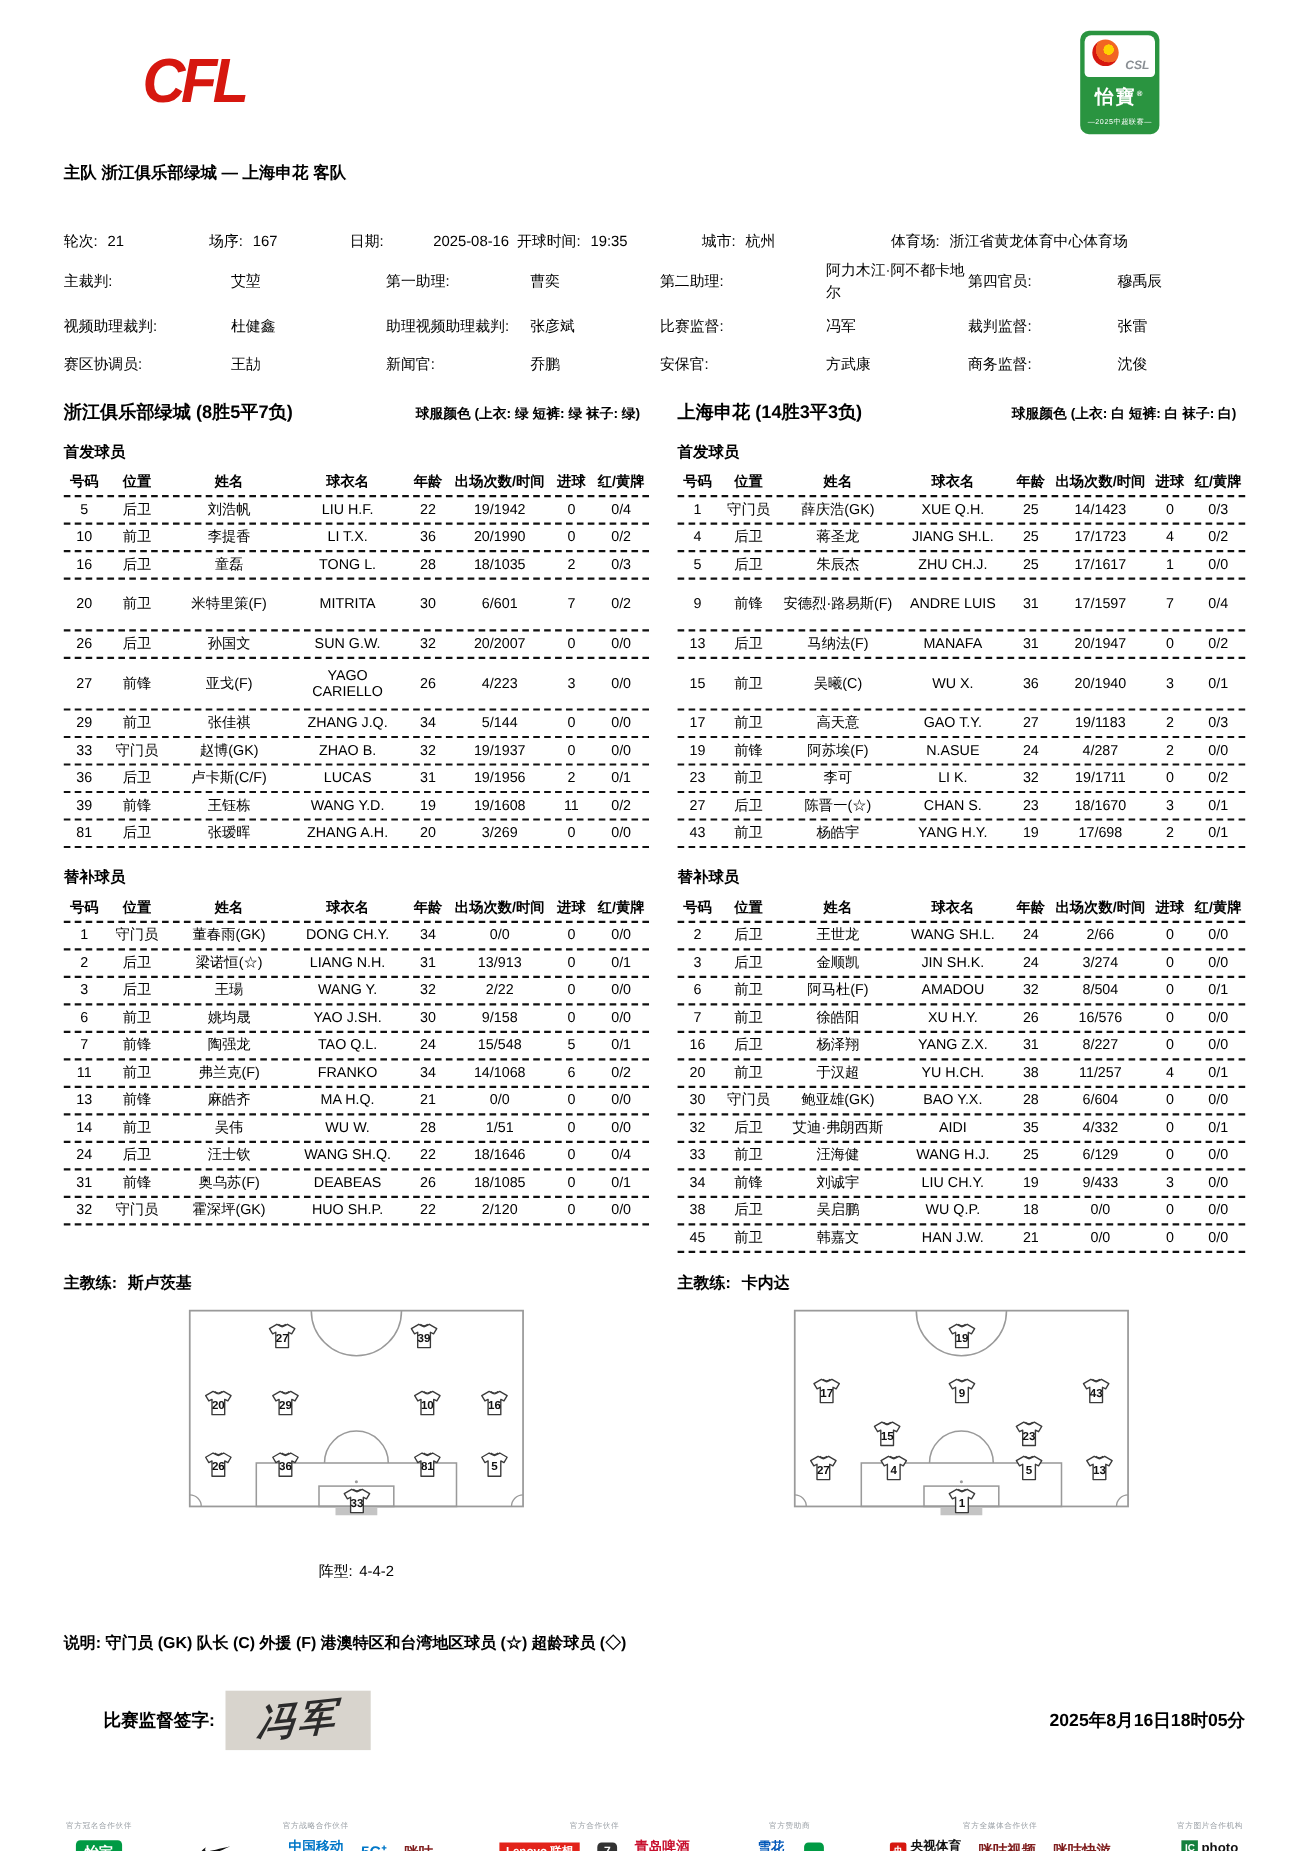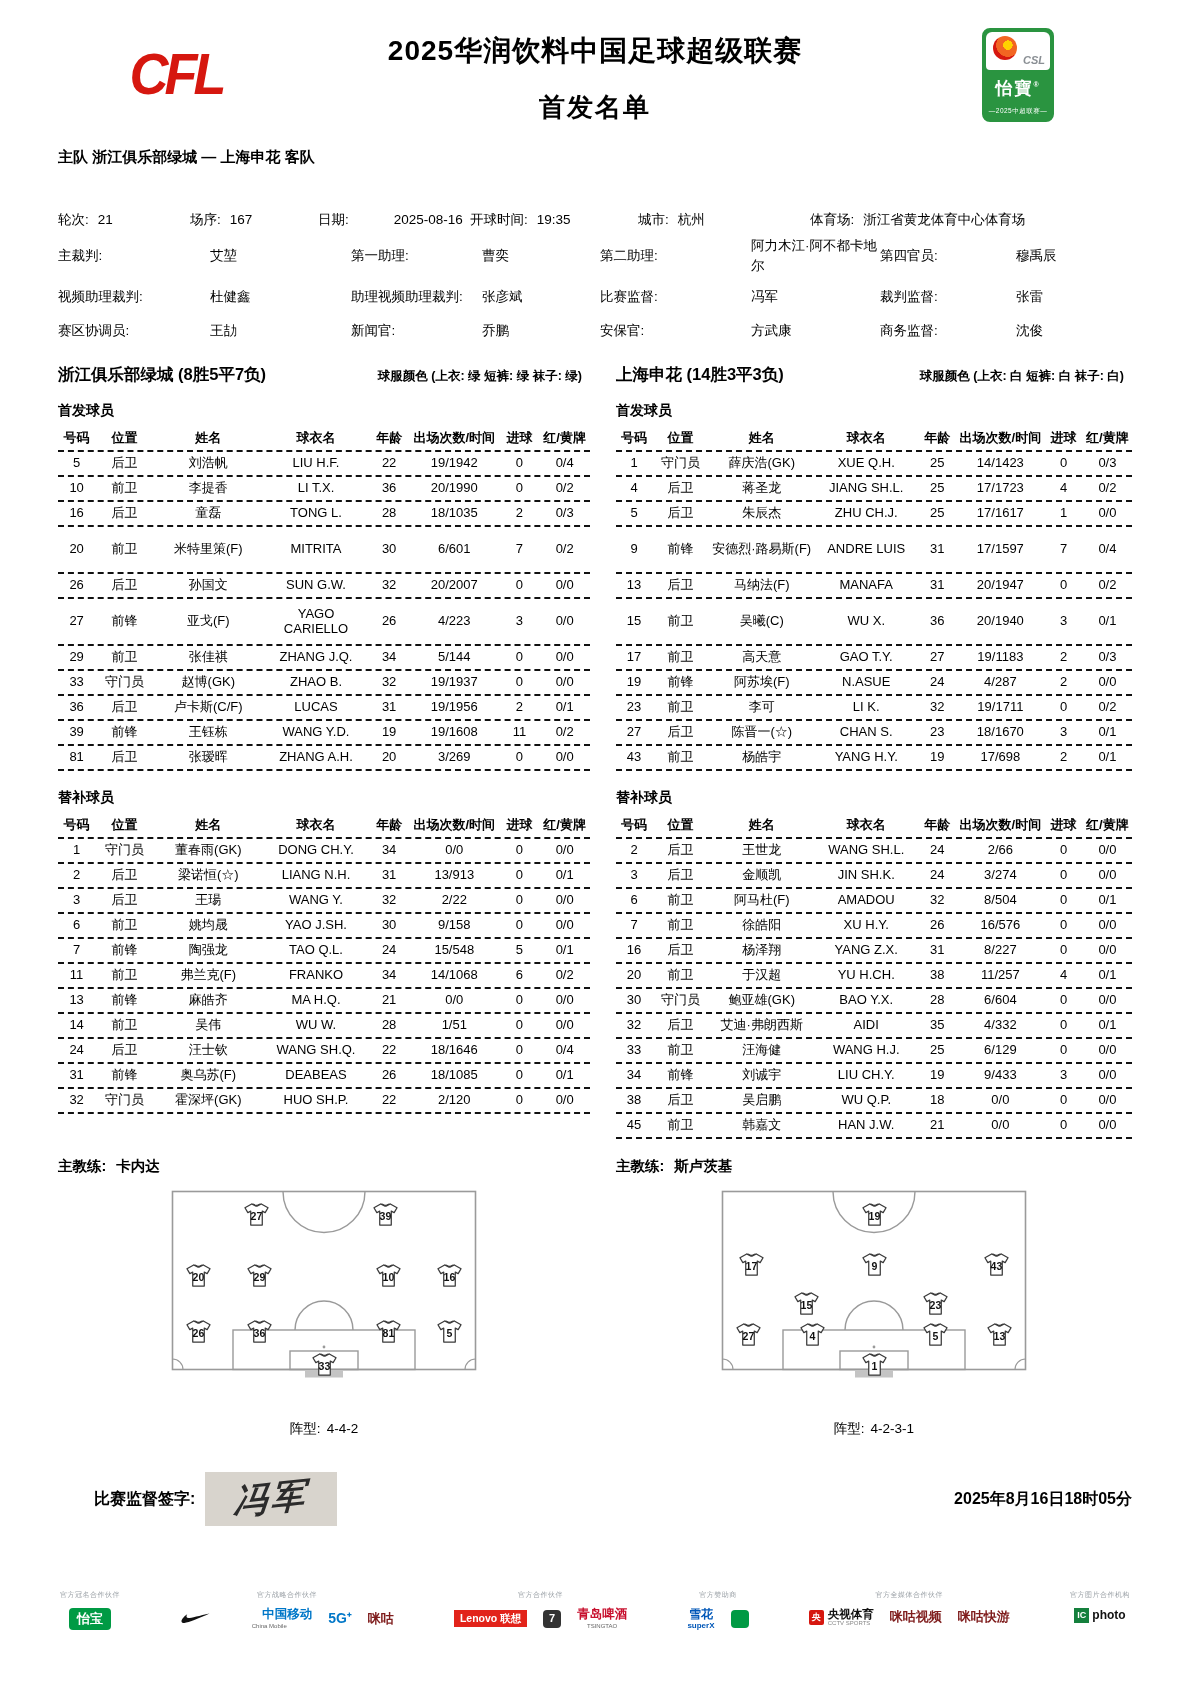--- a/index.html
+++ b/index.html
@@ -113,24 +113,20 @@
 </style>
 </head>
 <body>
 
 <div class="page">
 
   <div class="header">
     <div class="cfl-logo">
       <span class="cfl-text">CFL</span>
     </div>
-    <div class="titles">
-      <div class="league-title">2025华润饮料中国足球超级联赛</div>
-      <div class="doc-title">首发名单</div>
-    </div>
     <div class="csl-badge">
       <div class="csl-top">
         <div class="csl-flame"></div>
         <div class="csl-acr">CSL</div>
       </div>
       <div class="csl-brand"><span>怡寶</span><span class="csl-reg">®</span></div>
       <div class="csl-season">—2025中超联赛—</div>
     </div>
   </div>
 
@@ -706,22 +702,22 @@
           <div class="tcell c1">前卫</div>
           <div class="tcell c2">韩嘉文</div>
           <div class="tcell c3">HAN J.W.</div>
           <div class="tcell c4">21</div>
           <div class="tcell c5">0/0</div>
           <div class="tcell c6">0</div>
           <div class="tcell c7">0/0</div>
         </div>
       </div>
 
+    <div class="coach-line"><span>主教练:</span><span class="cname">斯卢茨基</span></div>
     <div class="coach-line"><span>主教练:</span><span class="cname">卡内达</span></div>
-    <div class="coach-line"><span>主教练:</span><span class="cname">斯卢茨基</span></div>
 
     <div class="pitch-wrap">
       <div class="pitch">
 <svg class="field" width="306" height="192" viewBox="0 0 306 192">
   <rect x="1.5" y="1.5" width="303" height="178" fill="none" stroke="#9a9a9a" stroke-width="1.6"></rect>
   <path d="M 112 1.5 A 41 41 0 0 0 194 1.5" fill="none" stroke="#9a9a9a" stroke-width="1.4"></path>
   <rect x="62" y="140" width="182" height="39.5" fill="none" stroke="#9a9a9a" stroke-width="1.4"></rect>
   <path d="M 124 140 A 29 29 0 0 1 182 140" fill="none" stroke="#9a9a9a" stroke-width="1.4"></path>
   <circle cx="153" cy="157" r="1.4" fill="#9a9a9a"></circle>
   <rect x="119" y="161" width="68" height="18.5" fill="none" stroke="#9a9a9a" stroke-width="1.4"></rect>
@@ -873,23 +869,23 @@
           <div class="jersey" style="left: 139.5px; top: 161.7px;">
 <svg width="27" height="25" viewBox="0 0 28 26">
   <path d="M9 2 L13 4 Q14 4.6 15 4 L19 2 L26 6 L23 11 L20 9.5 L20 24 L8 24 L8 9.5 L5 11 L2 6 Z" fill="#fff" stroke="#3a3a3a" stroke-width="1.3" stroke-linejoin="round"></path>
   <path d="M10.5 2 Q14 5 17.5 2" fill="none" stroke="#3a3a3a" stroke-width="1.1"></path>
   <text x="14" y="18.5" text-anchor="middle" font-size="11" font-weight="bold" font-family="Liberation Sans, sans-serif" fill="#111">1</text>
 </svg></div>
         </div>
     </div>
 
     <div class="formation-line"><span class="flabel">阵型:</span><span>4-4-2</span></div>
-    <div class="formation-line"><span class="flabel">阵型:</span><span>4-2-3-1</span></div>
   </div>
 
+  <div class="legend">说明: 守门员 (GK) 队长 (C) 外援 (F) 港澳特区和台湾地区球员 (☆) 超龄球员 (◇)</div>
 
   <div class="signoff">
     <span class="sig-label">比赛监督签字:</span>
     <span class="sig-box">
       <span class="sig-name">冯军</span>
     </span>
     <span class="sig-date">2025年8月16日18时05分</span>
   </div>
 
   <div class="footer" id="footer">

